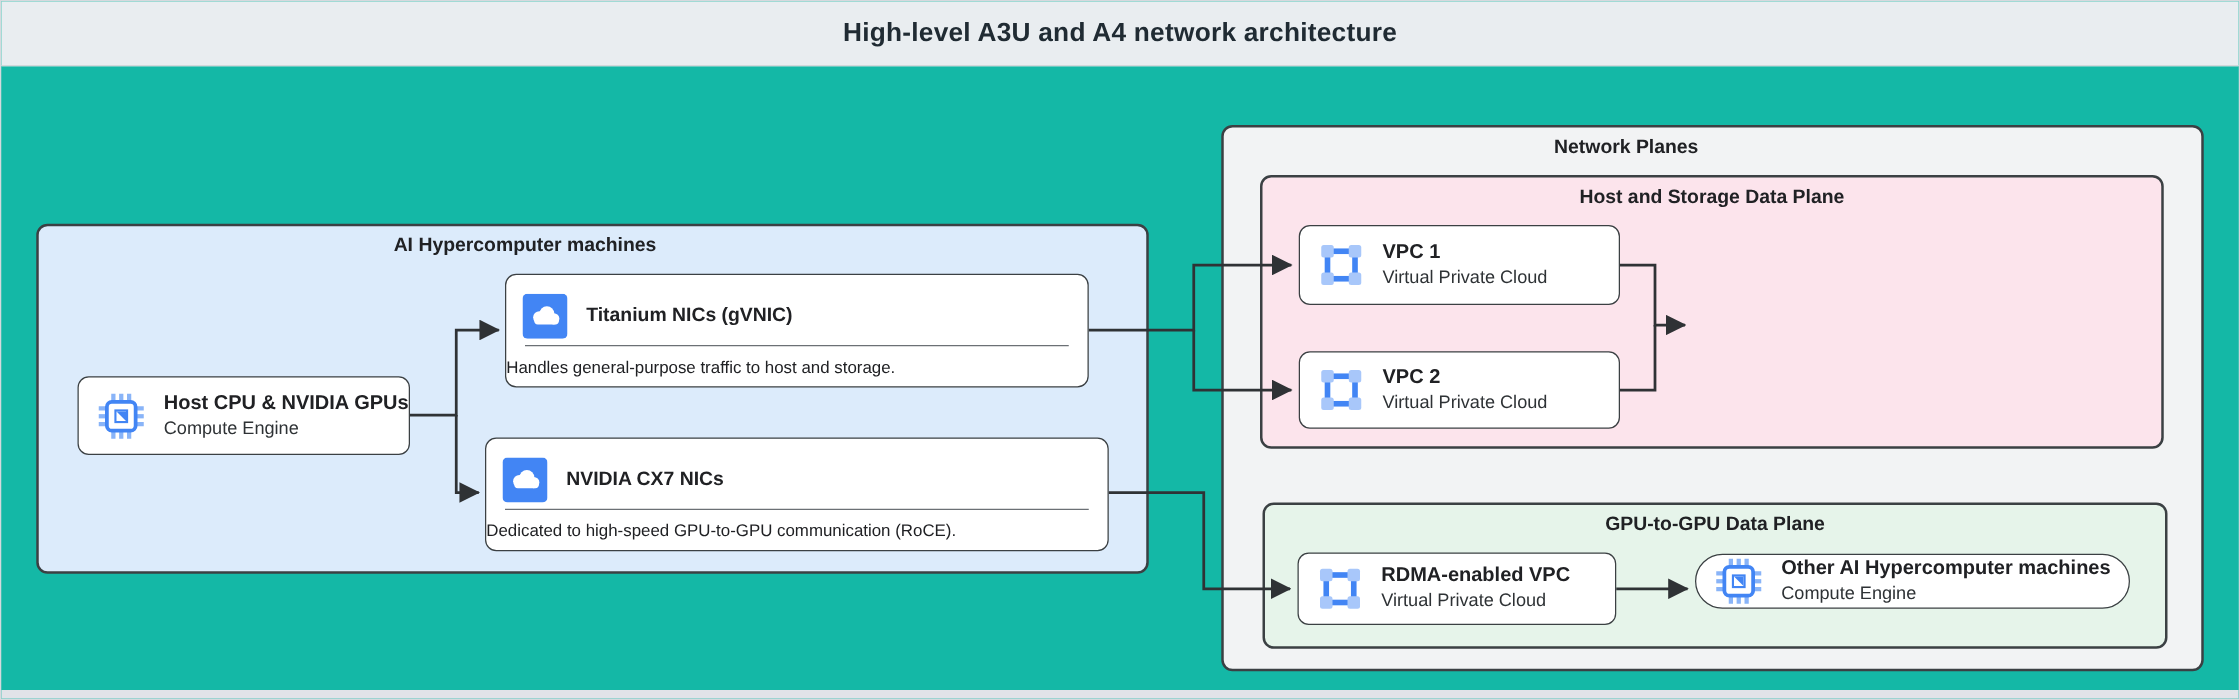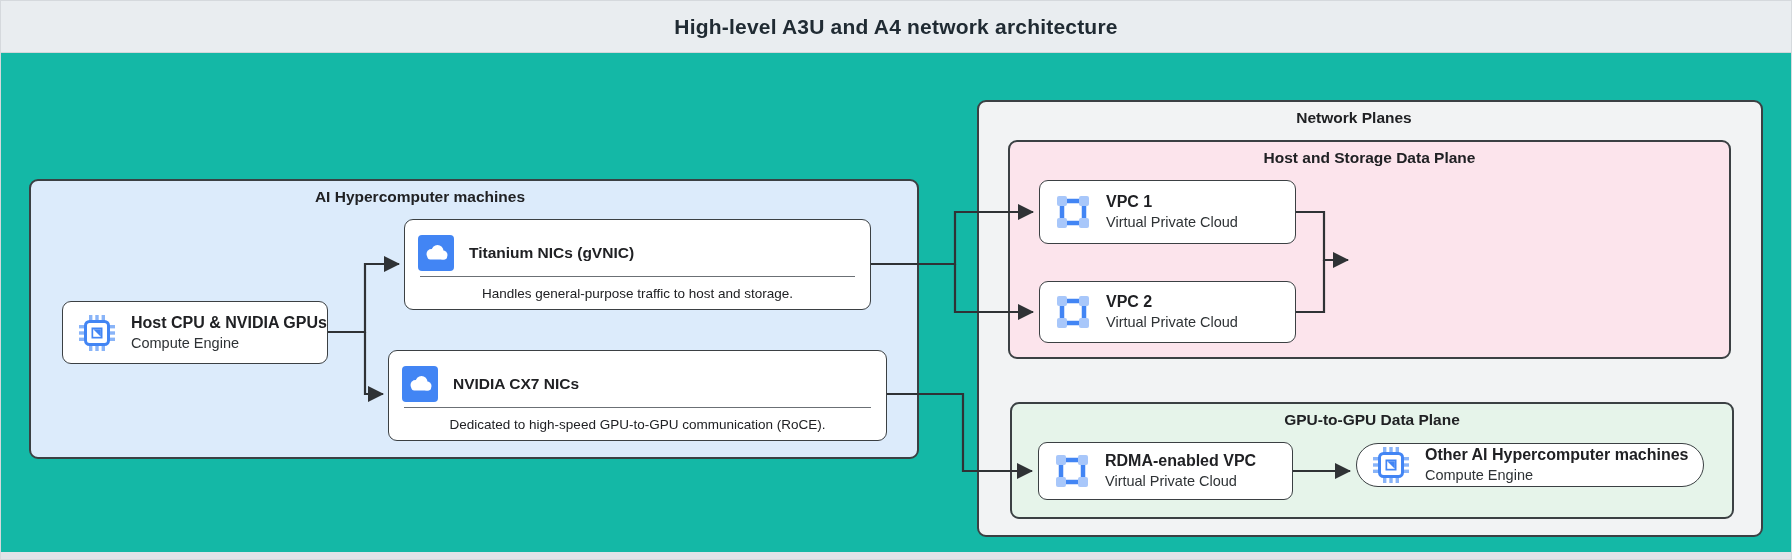--- a/index.html
+++ b/index.html
@@ -32,40 +32,40 @@
   #n-vpc1{left:1038px;top:179px;width:257px;height:64px;}
   #n-vpc2{left:1038px;top:280px;width:257px;height:62px;}
   #n-storage{left:1353px;top:228px;width:334px;height:64px;}
   #n-rdma{left:1037px;top:441px;width:255px;height:58px;}
   #n-other{left:1355px;top:442px;width:348px;height:44px;border-radius:24px;}
   
   .nic{position:absolute;box-sizing:border-box;background:#fff;border:1.7px solid #3b4043;border-radius:9px;display:block;padding:0;}
   .nic .icon{position:absolute;left:13px;top:15px;}
   .nic .t{position:absolute;left:64px;top:24px;font-weight:700;font-size:15.5px;color:#202124;white-space:nowrap;}
   .nic .divider{position:absolute;left:15px;right:15px;top:56px;border-top:1.6px solid #6b7075;}
-  .nic .d{position:absolute;left:0;right:0;top:66px;text-align:center;font-size:13.5px;color:#202124;white-space:nowrap;}
+  .nic .d{position:absolute;left:0;right:0;top:66px;text-align:left;font-size:13.5px;color:#202124;white-space:nowrap;}
   #n-titanium{left:403px;top:218px;width:467px;height:91px;}
   #n-cx7{left:387px;top:349px;width:499px;height:91px;}
 </style>
 </head>
 <body>
 
 <div class="page">
 
   <div class="header">
     <span class="title">High-level A3U and A4 network architecture</span>
   </div>
 
   <div class="group" id="g-ai"></div>
   <div class="group" id="g-planes"></div>
   <div class="group" id="g-pink"></div>
   <div class="group" id="g-green"></div>
 
   <div class="group-label" id="g-ai-label" style="left:16px;width:806px;">AI Hypercomputer machines</div>
-  <div class="group-label" id="g-planes-label" style="left:1029px;width:648px;">Network Planes</div>
+  <div class="group-label" id="g-planes-label" style="left:976px;width:648px;">Network Planes</div>
   <div class="group-label" id="g-pink-label" style="left:1007px;width:723px;">Host and Storage Data Plane</div>
   <div class="group-label" id="g-green-label" style="left:1009px;width:724px;">GPU-to-GPU Data Plane</div>
 
   <svg id="wires" viewBox="0 0 1790 558" xmlns="http://www.w3.org/2000/svg">
     <defs>
       <marker id="arrow" viewBox="0 0 8 8" refX="7.5" refY="4" markerWidth="7.5" markerHeight="7.5" orient="auto">
         <path d="M0,0 L8,4 L0,8 Z" fill="#2f3235"></path>
       </marker>
     </defs>
     <g fill="none" stroke="#2f3235" stroke-width="2.2">

